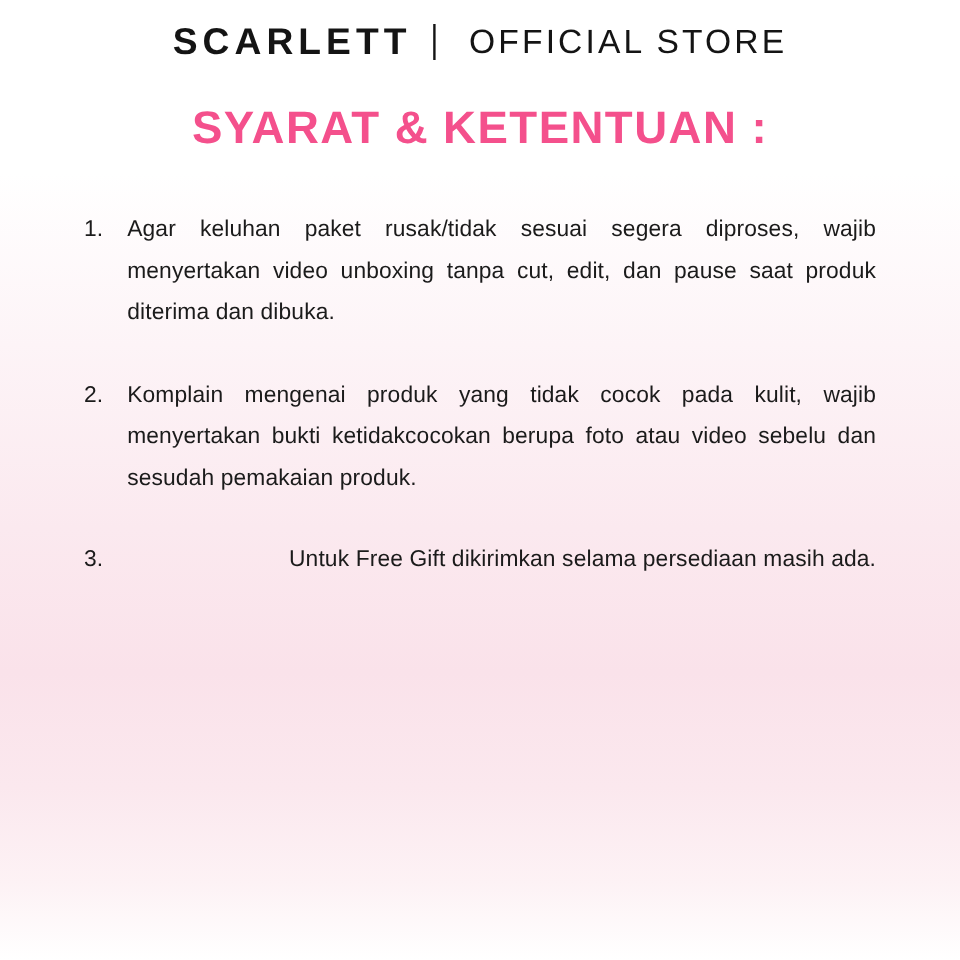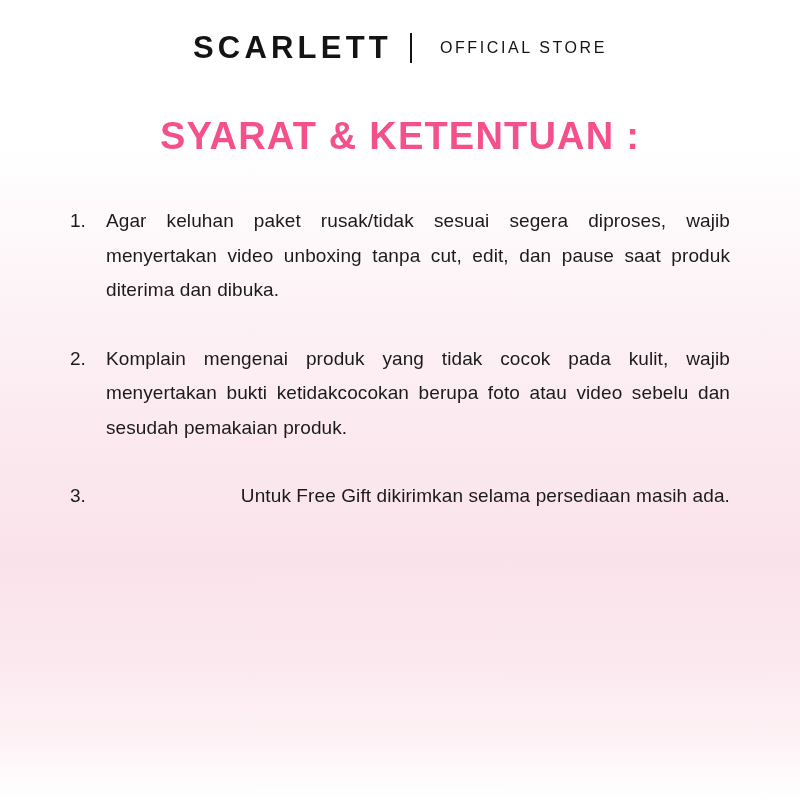--- a/index.html
+++ b/index.html
@@ -28,51 +28,51 @@
         #fdf2f5 92%,
         #ffffff 100%);
     overflow: hidden;
   }
 
   
   .brand {
     display: flex;
     align-items: center;
     justify-content: center;
-    padding-top: 32px;
+    padding-top: 19px;
     gap: 0px;
   }
   .brand-name {
     font-family: "Liberation Sans", sans-serif;
     font-weight: bold;
     font-size: 31px;
     letter-spacing: 4.2px;
     color: #141414;
     line-height: 1;
   }
   .brand-divider {
     width: 2px;
     height: 30px;
     background: #141414;
     margin: 0 16px 0 18px;
   }
   .brand-sub {
     font-family: "Liberation Sans", sans-serif;
     font-weight: normal;
-    font-size: 16px;
+    font-size: 28px;
     letter-spacing: 2.6px;
     color: #141414;
     line-height: 1;
     margin-left: 12px;
   }
 
   
   .title {
     text-align: center;
-    margin-top: 52px;
+    margin-top: 36px;
     font-family: "Liberation Sans", sans-serif;
     font-weight: bold;
     font-size: 38px;
     letter-spacing: 1.2px;
     color: #f4508c;
   }
 
   
   .terms {
     margin: 46px 70px 0 70px;

